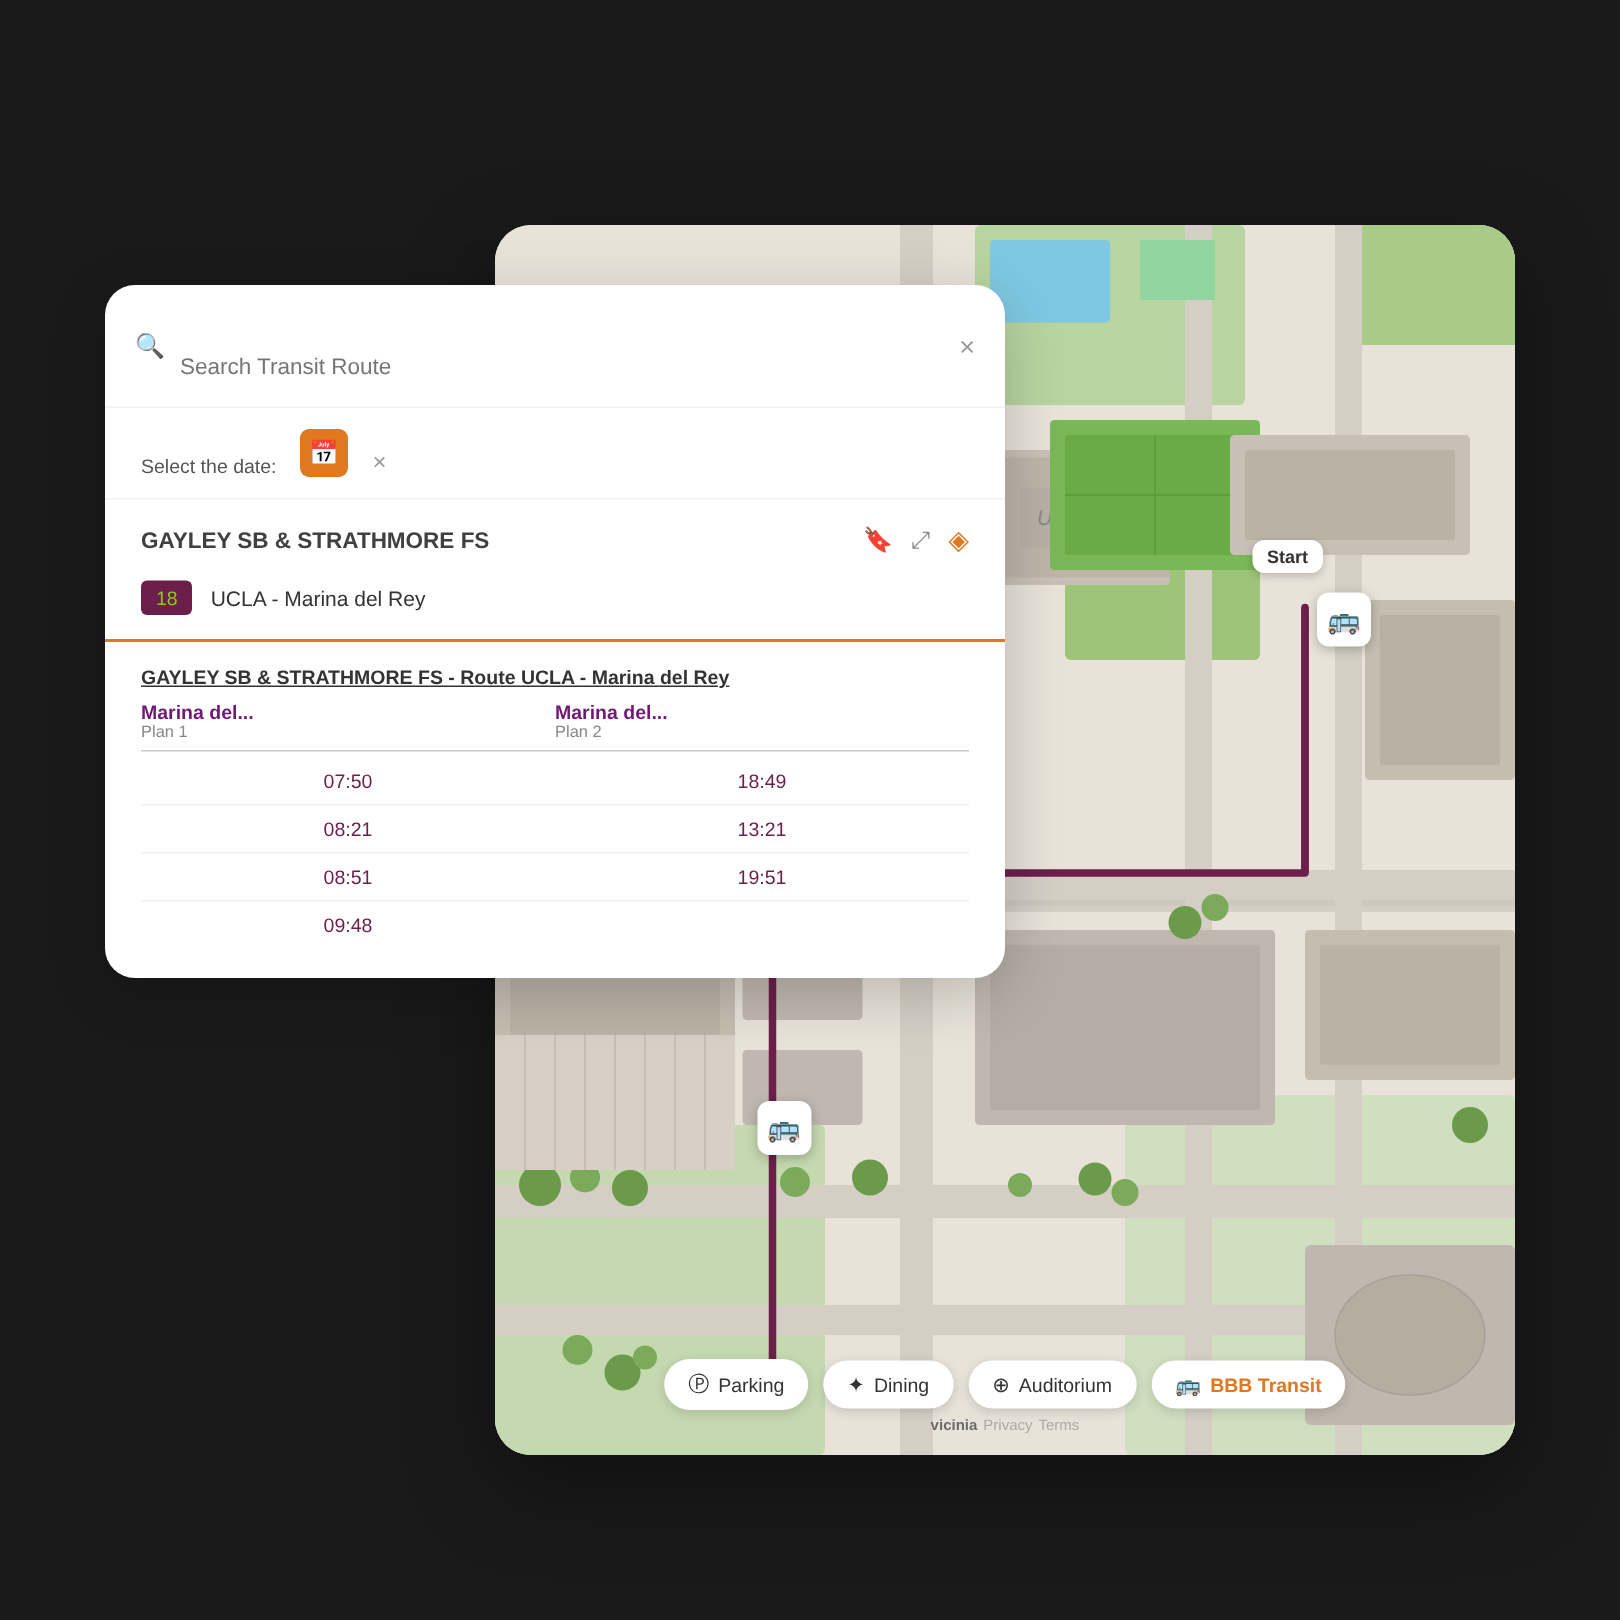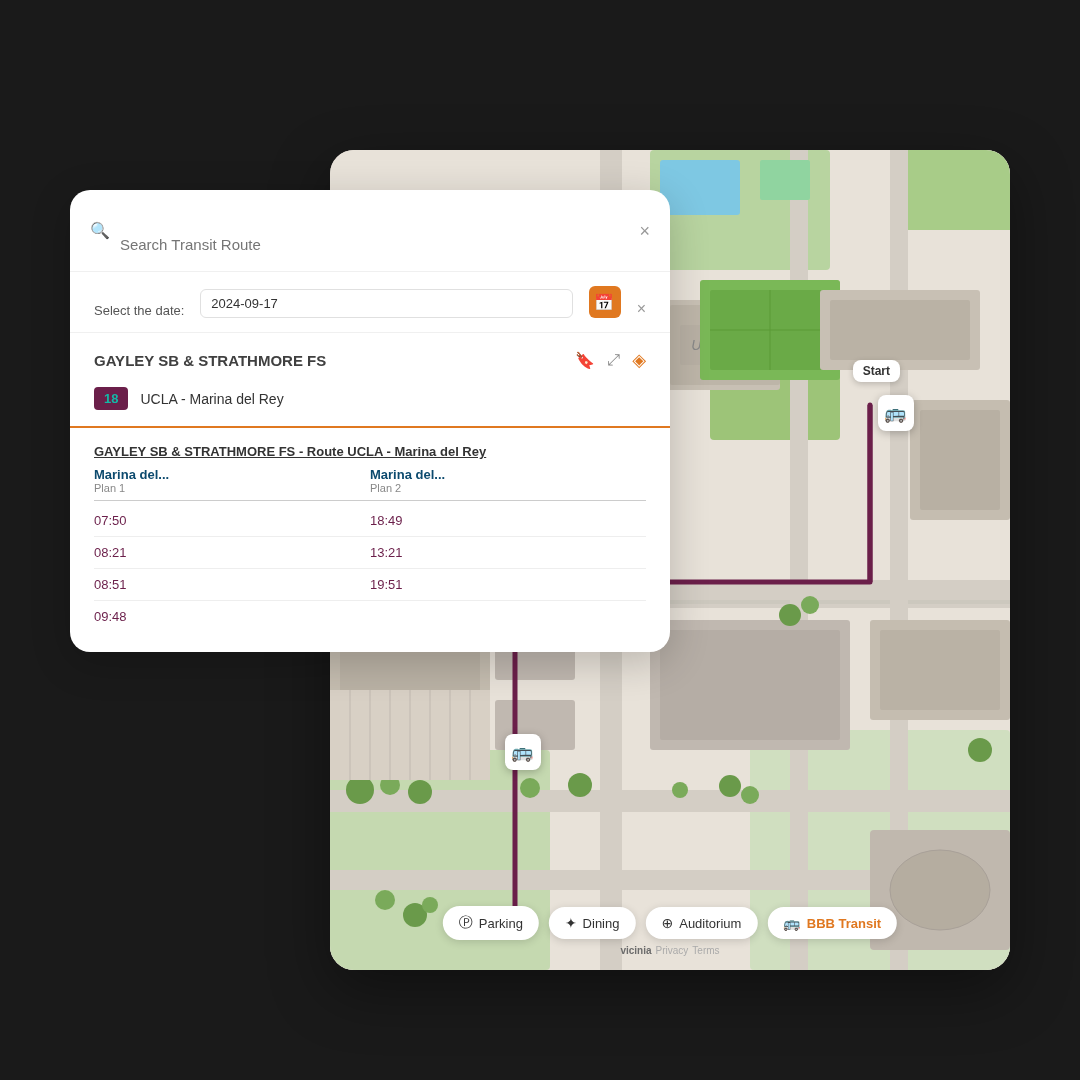--- a/index.html
+++ b/index.html
@@ -69,21 +69,21 @@
     }
 
     .map-pill-icon {
       font-size: 14px;
     }
 
     
     .start-label {
       position: absolute;
       top: 210px;
-      right: 110px;
+      right: 128px;
       background: white;
       border-radius: 8px;
       padding: 4px 10px;
       font-size: 12px;
       font-weight: 600;
       color: #333;
       box-shadow: 0 2px 6px rgba(0,0,0,0.2);
     }
 
     .bus-marker {
@@ -233,23 +233,23 @@
     .route-row {
       display: flex;
       align-items: center;
       padding: 8px 24px 16px;
       gap: 12px;
       border-bottom: 2px solid #e07820;
     }
 
     .route-badge {
       background: #6b1f4a;
-      color: #14b8a6;
-      font-size: 13px;
-      font-weight: 700;
+      color: #84cc16;
+      font-size: 13px;
+      font-weight: 400;
       padding: 4px 10px;
       border-radius: 4px;
     }
 
     .route-name {
       font-size: 14px;
       color: #333;
     }
 
     
@@ -271,41 +271,42 @@
       display: grid;
       grid-template-columns: 1fr 1fr;
       border-bottom: 1px solid #ccc;
       padding-bottom: 6px;
       margin-bottom: 4px;
     }
 
     .schedule-col-header {
       font-size: 13px;
       font-weight: 600;
-      color: #0c4a6e;
+      color: #701a75;
       text-align: left;
     }
 
     .schedule-col-sub {
       font-size: 11px;
       color: #888;
       font-weight: 400;
     }
 
     .schedule-row {
       display: grid;
       grid-template-columns: 1fr 1fr;
       border-bottom: 1px solid #eee;
       padding: 8px 0;
     }
 
     .schedule-cell {
       font-size: 13px;
       color: #6b1f4a;
       font-weight: 500;
+      text-align: center;
     }
 
     .schedule-cell.empty {
       color: transparent;
     }
 
     
     .watermark {
       position: absolute;
       bottom: 14px;
@@ -454,21 +455,20 @@
   <div class="panel">
 
     <div class="search-bar">
       <span class="search-icon">🔍</span>
       <input class="search-input" type="text" placeholder="Search Transit Route" style="">
       <span class="close-btn">×</span>
     </div>
 
     <div class="date-row">
       <span class="date-label">Select the date:</span>
-      <span class="date-value">2024-09-17</span>
       <button class="calendar-btn">
         <span>📅</span>
       </button>
       <span class="date-clear">×</span>
     </div>
 
     <div class="stop-header">
       <span class="stop-title">GAYLEY SB &amp; STRATHMORE FS</span>
       <div class="stop-actions">
         <span class="stop-action-icon">🔖</span>

